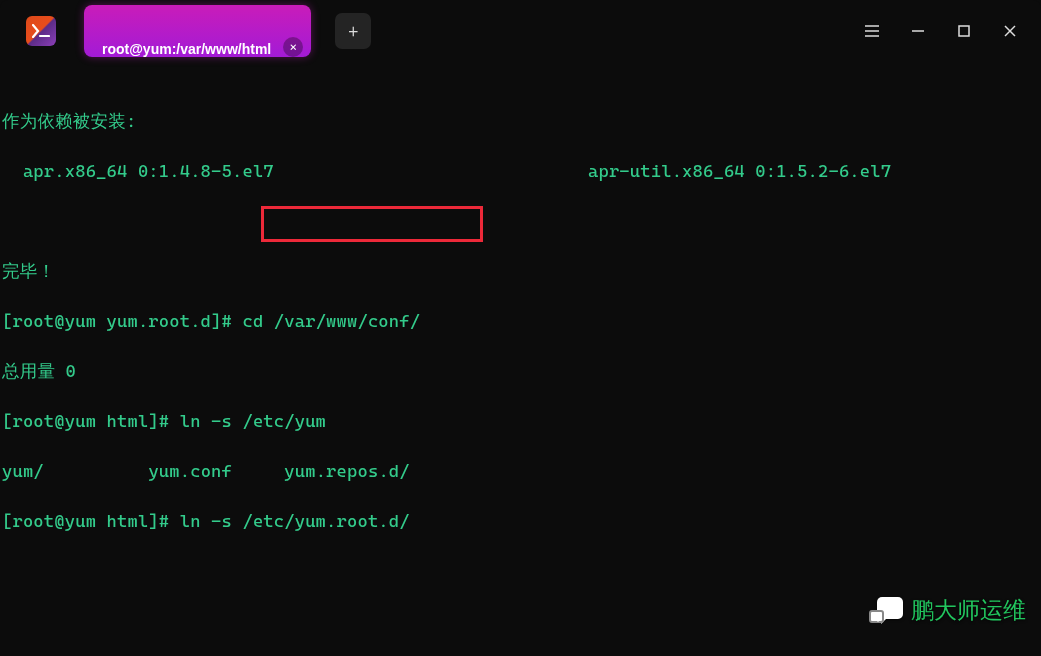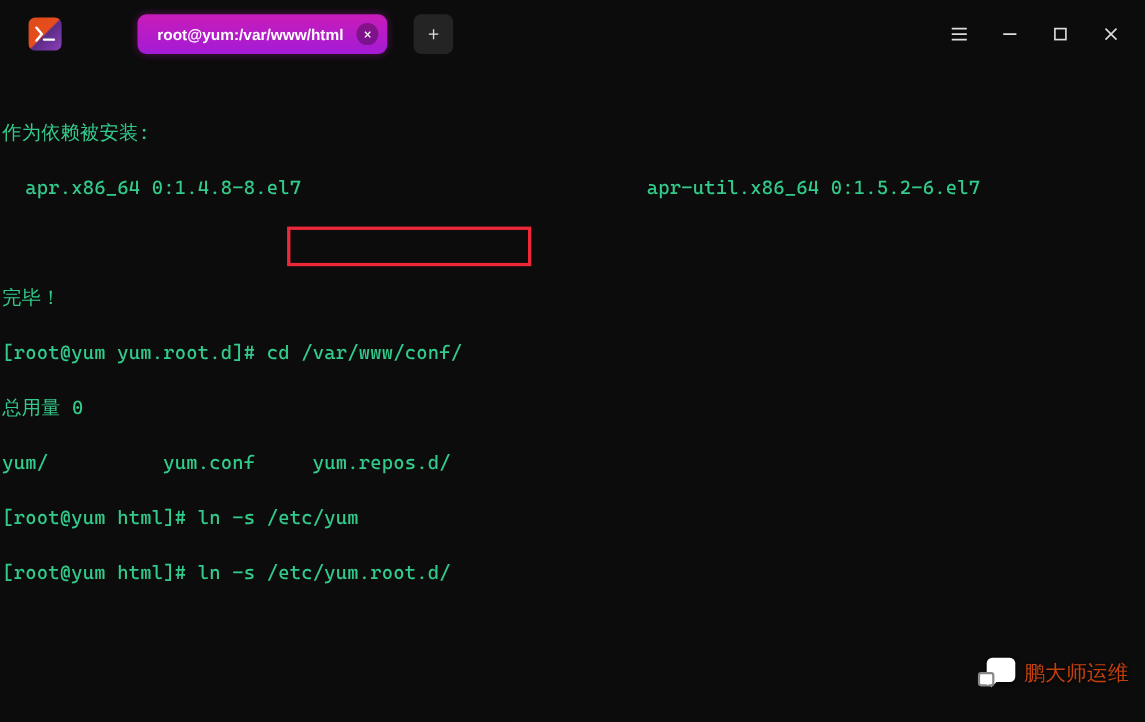--- a/index.html
+++ b/index.html
@@ -27,28 +27,27 @@
   margin-right: 28px;
   background: linear-gradient(135deg, #dd4a1a 0%, #e84d1c 48%, #5c2c87 52%, #8c3fb8 100%);
   border-radius: 6px;
   display: flex;
   align-items: center;
   justify-content: center;
 }
 .app-icon svg { width: 18px; height: 14px; }
 .tab {
   background: linear-gradient(180deg, #c91cb9 0%, #a31bd6 100%);
-  height: 36px;
+  height: 52px;
   border-radius: 8px;
   padding: 0 8px 0 18px;
   display: flex;
-  align-items: center;
+  align-items: flex-end;
   gap: 12px;
   box-shadow: 0 0 8px rgba(200, 30, 190, 0.4);
-  margin-left: 41px;
 }
 .tab-title {
   color: #fff;
   font-size: 14px;
   font-weight: 600;
   font-family: "Segoe UI", sans-serif;
 }
 .tab-close {
   width: 20px;
   height: 20px;
@@ -106,23 +105,23 @@
   top: 206px;
   pointer-events: none;
 }
 .watermark {
   position: absolute;
   right: 15px;
   bottom: 30px;
   display: flex;
   align-items: center;
   gap: 8px;
-  color: #c2410c;
+  color: #22c55e;
   font-family: "Microsoft YaHei", sans-serif;
-  font-size: 19px;
+  font-size: 23px;
   text-shadow: 0 1px 3px rgba(0,0,0,0.9);
 }
 .wm-icon {
   width: 34px;
   height: 28px;
   position: relative;
 }
 .wm-icon .big {
   position: absolute;
   width: 26px;
@@ -197,27 +196,27 @@
   <div class="sys-btn">
     <svg viewBox="0 0 14 14">
         <line x1="2" y1="2" x2="12" y2="12" stroke="#ddd" stroke-width="1.5"></line>
         <line x1="12" y1="2" x2="2" y2="12" stroke="#ddd" stroke-width="1.5"></line>
       </svg>
   </div>
 </div>
 
 <div class="terminal">
 <span class="line">作为依赖被安装:</span>
-<span class="line"><span>  apr.x86_64 0:1.4.8-8.el7</span><span class="col2b">apr-util.x86_64 0:1.5.2-6.el7</span></span>
+<span class="line"><span>  apr.x86_64 0:1.4.8-5.el7</span><span class="col2b">apr-util.x86_64 0:1.5.2-6.el7</span></span>
 <span class="line"> </span>
 <span class="line">完毕！</span>
 <span class="line"><span>[root@yum yum.root.d]# </span><span>cd /var/www/conf/</span></span>
 <span class="line">总用量 0</span>
+<span class="line"><span>[root@yum html]# </span><span>ln -s /etc/yum</span></span>
 <span class="line"><span>yum/</span>          <span>yum.conf</span>     <span>yum.repos.d/</span></span>
-<span class="line"><span>[root@yum html]# </span><span>ln -s /etc/yum</span></span>
 <span class="line"><span>[root@yum html]# </span><span>ln -s /etc/yum.root.d/</span></span>
 
 
 
 
 
 
 
 
 

